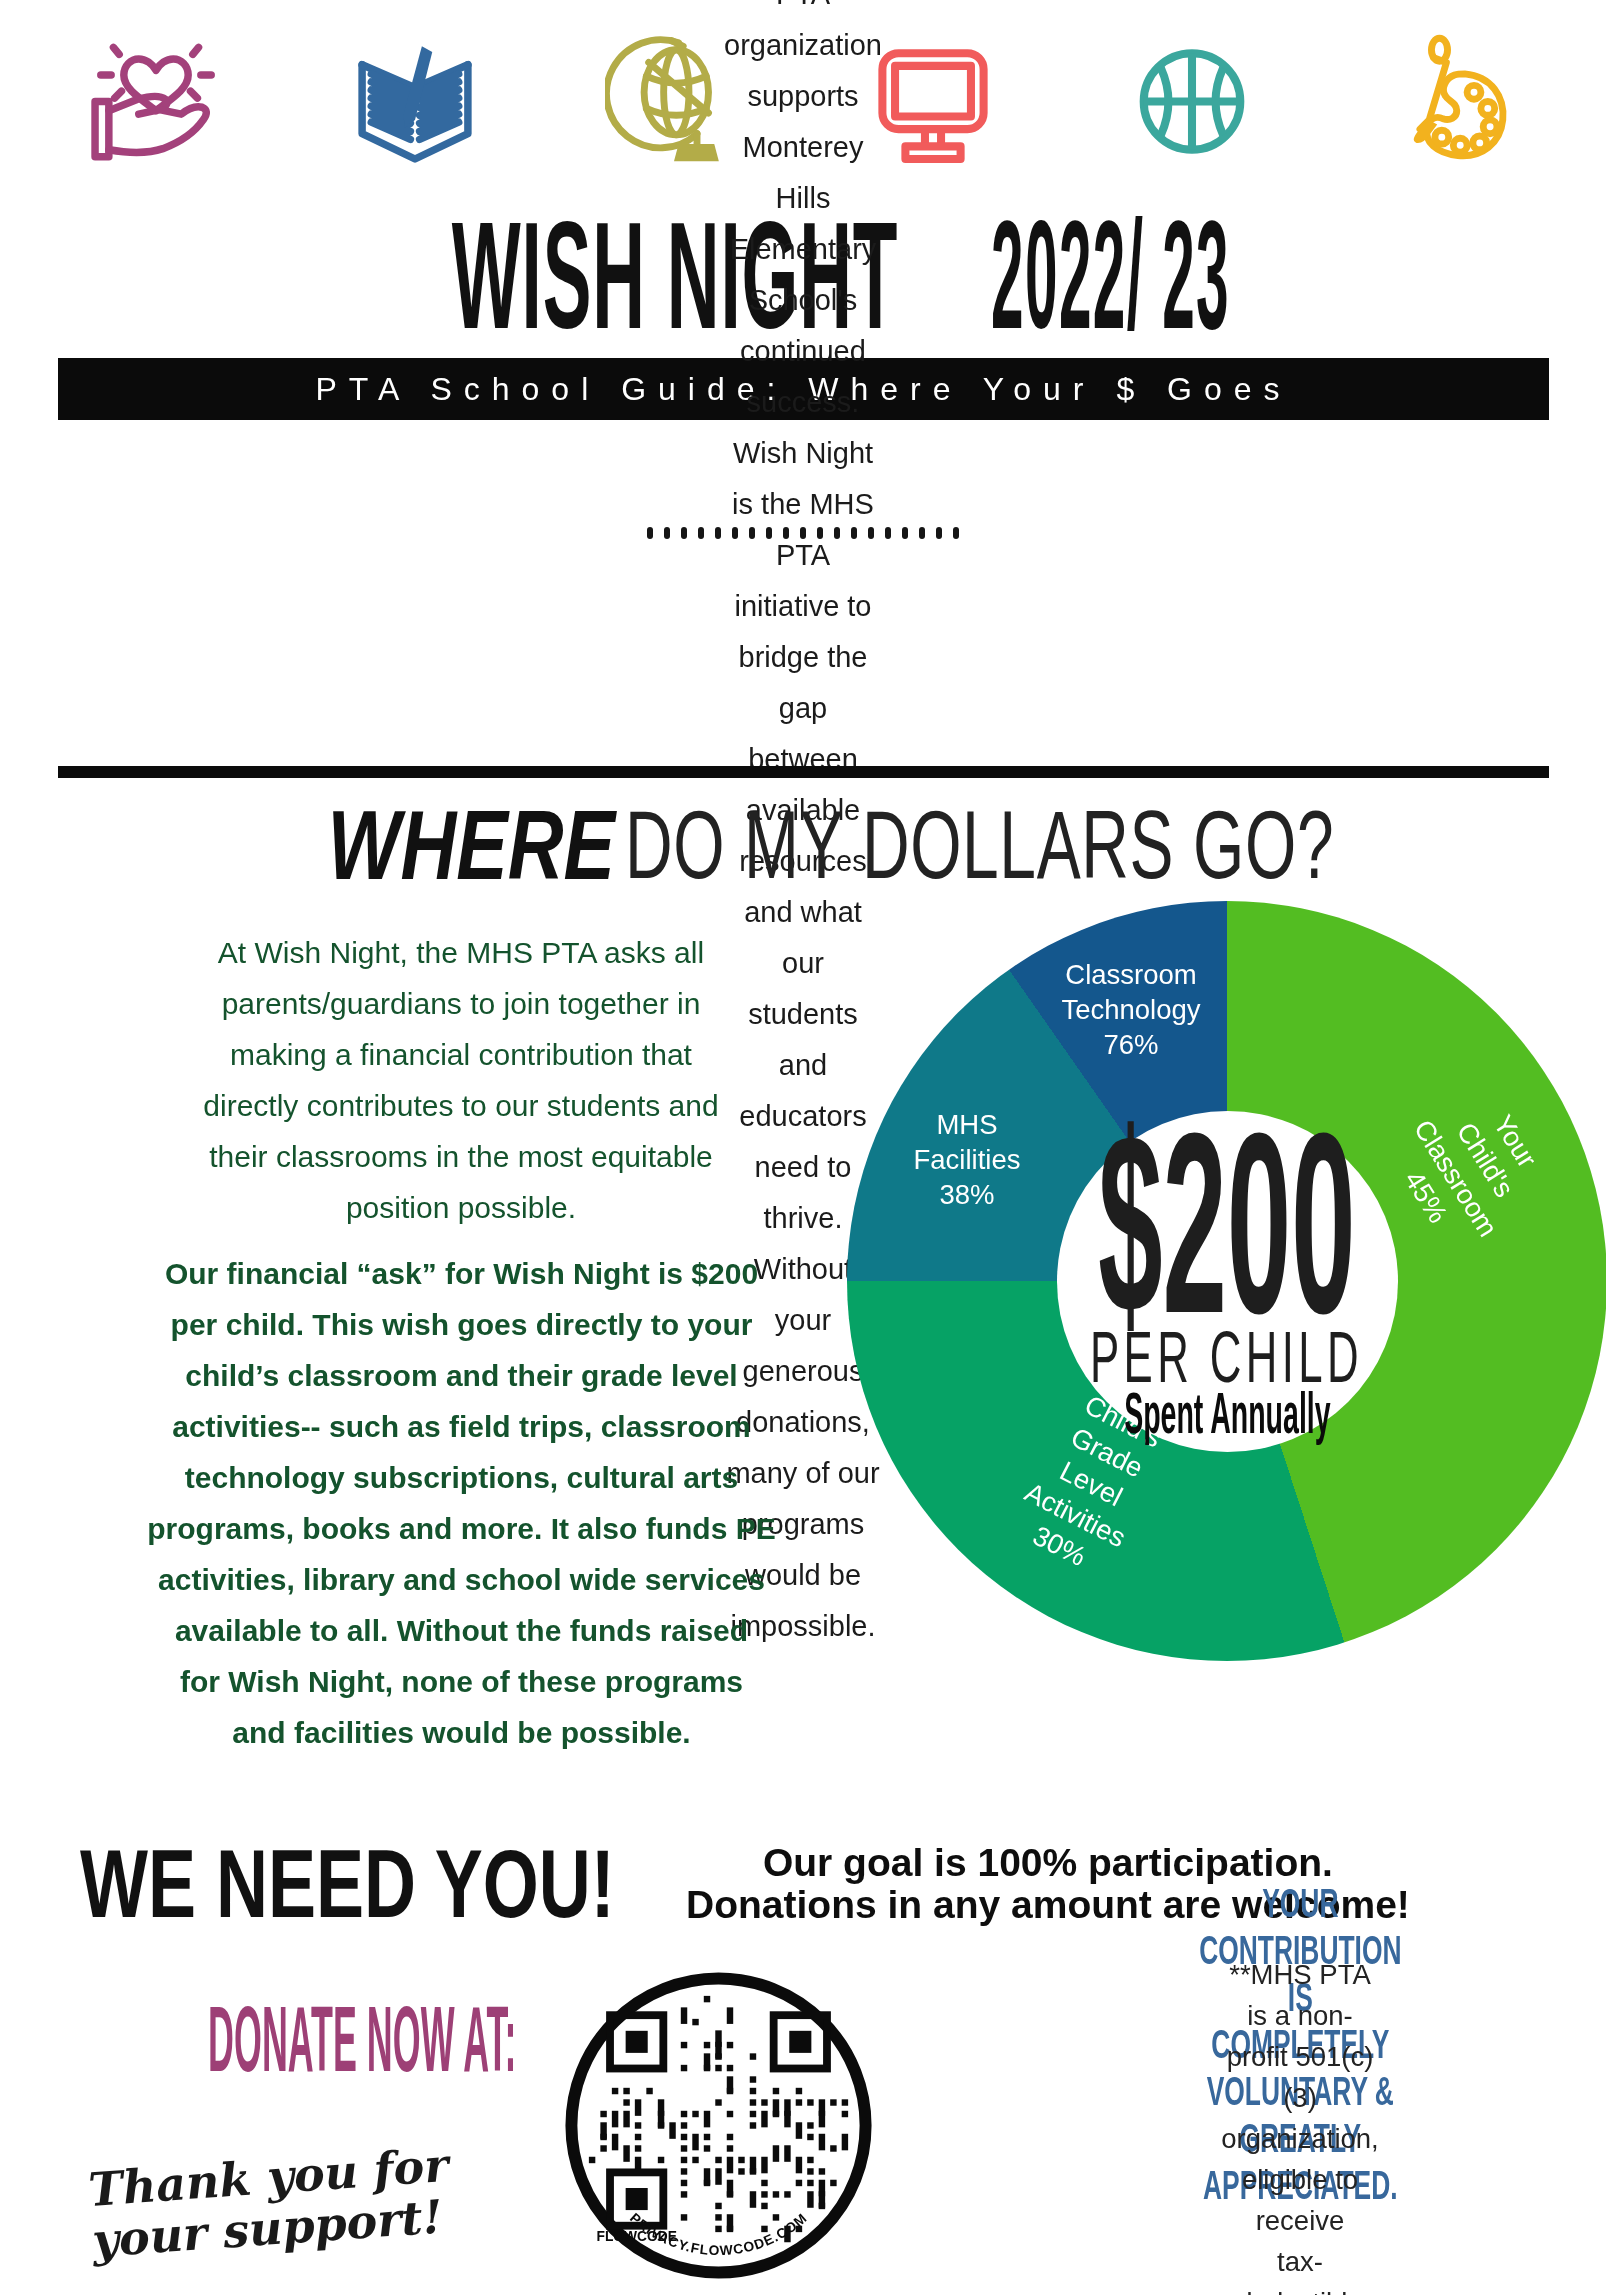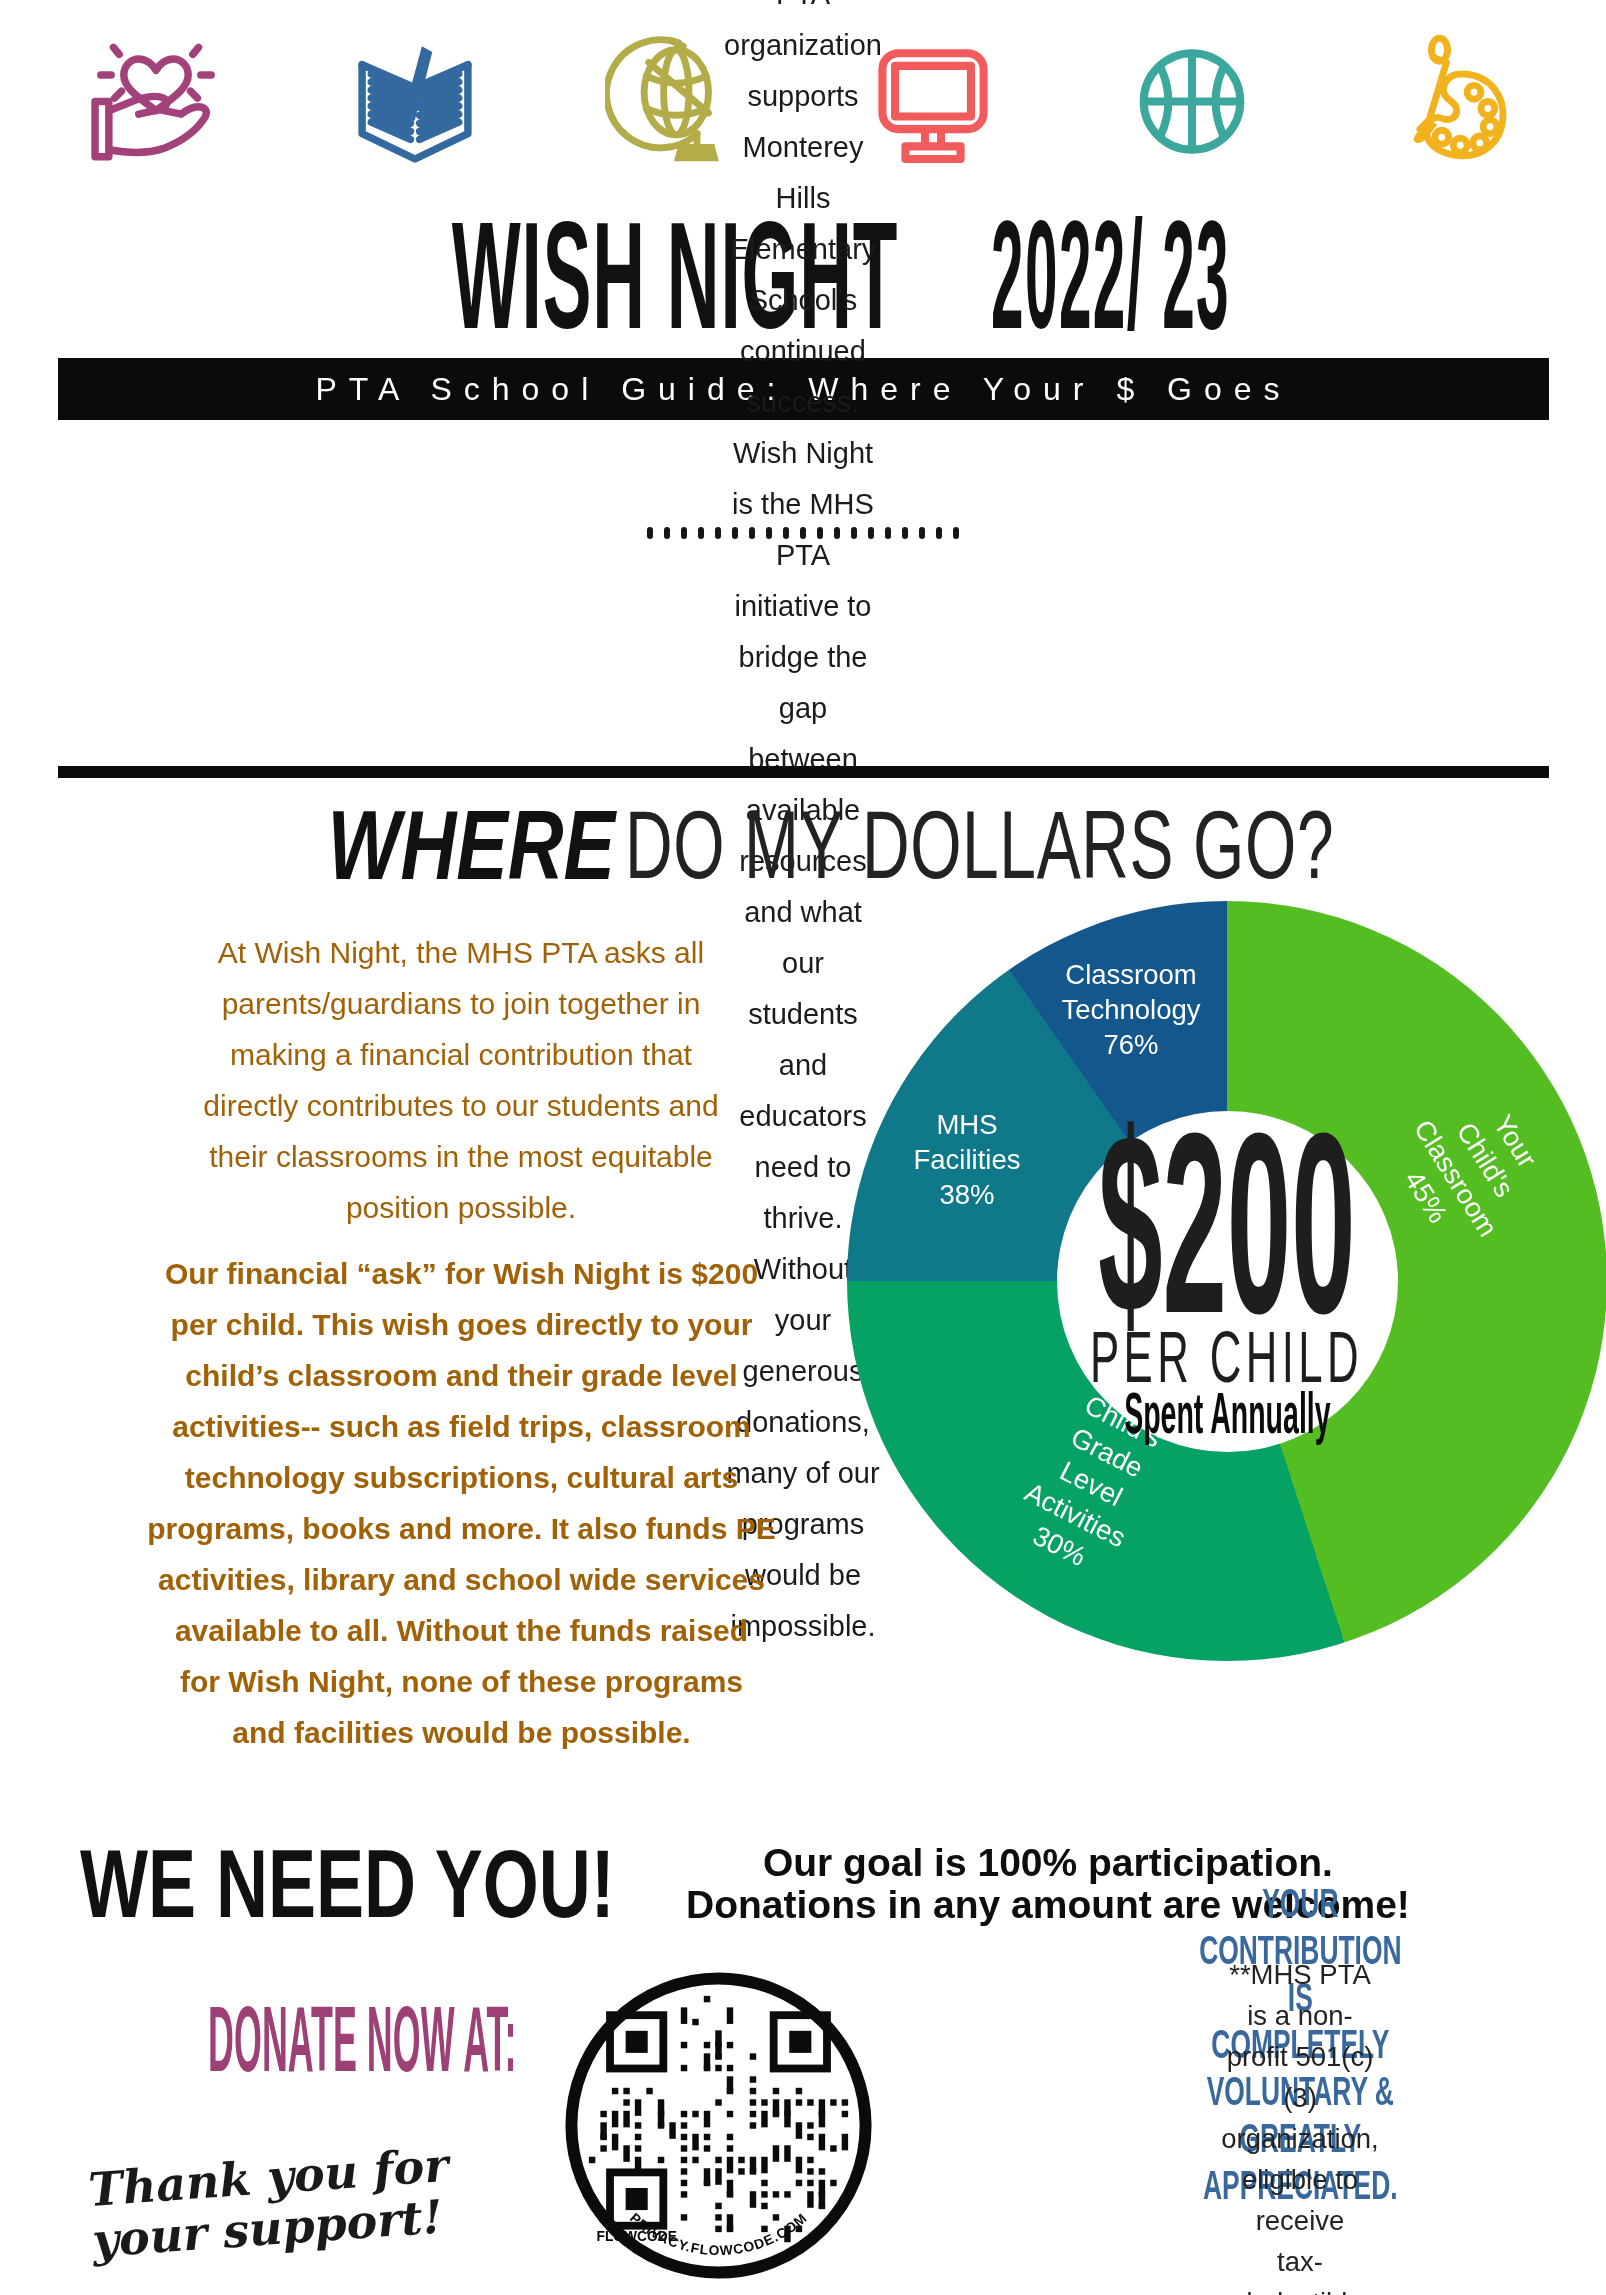--- a/index.html
+++ b/index.html
@@ -31,21 +31,21 @@
   .dots span{display:block;width:6px;height:12.4px;border-radius:3.7px;background:#151515;}
 
   .intro{font-size:29px;line-height:51px;font-weight:300;color:#1b1b1b;text-align:center;}
 
   .rule{position:absolute;top:766px;left:58px;right:58px;height:12px;background:#0b0b0b;}
 
   .where-em{font-size:99px;font-weight:800;font-style:italic;transform:scaleX(.78);}
   .where-rest{font-size:97px;font-weight:300;letter-spacing:0.9px;transform:scaleX(.68);color:#222;}
 
   
-  .para{font-size:30px;line-height:51px;font-weight:300;color:#a16207;text-align:center;}
+  .para{font-size:30px;line-height:51px;font-weight:300;color:#14532d;text-align:center;}
   .para1{left:87px;width:748px;top:927px;}
   .para2{left:46px;width:831px;top:1248px;font-weight:bold;}
 
   
   #donut{position:absolute;left:847px;top:901px;width:760px;height:760px;border-radius:50%;}
   #donut .hole{position:absolute;left:210px;top:210px;width:341px;height:341px;border-radius:50%;background:#fff;}
   .slice-label{color:#fff;font-size:27.5px;line-height:35px;font-weight:400;text-align:center;}
   .amount{font-size:257px;font-weight:800;transform:scaleX(.45);color:#1e1e1e;}
   .perchild{font-size:73px;font-weight:300;letter-spacing:7.3px;transform:scaleX(.6);color:#1e1e1e;}
   .spent{font-size:57px;font-weight:800;transform:scaleX(.5);color:#0b0b0b;}

